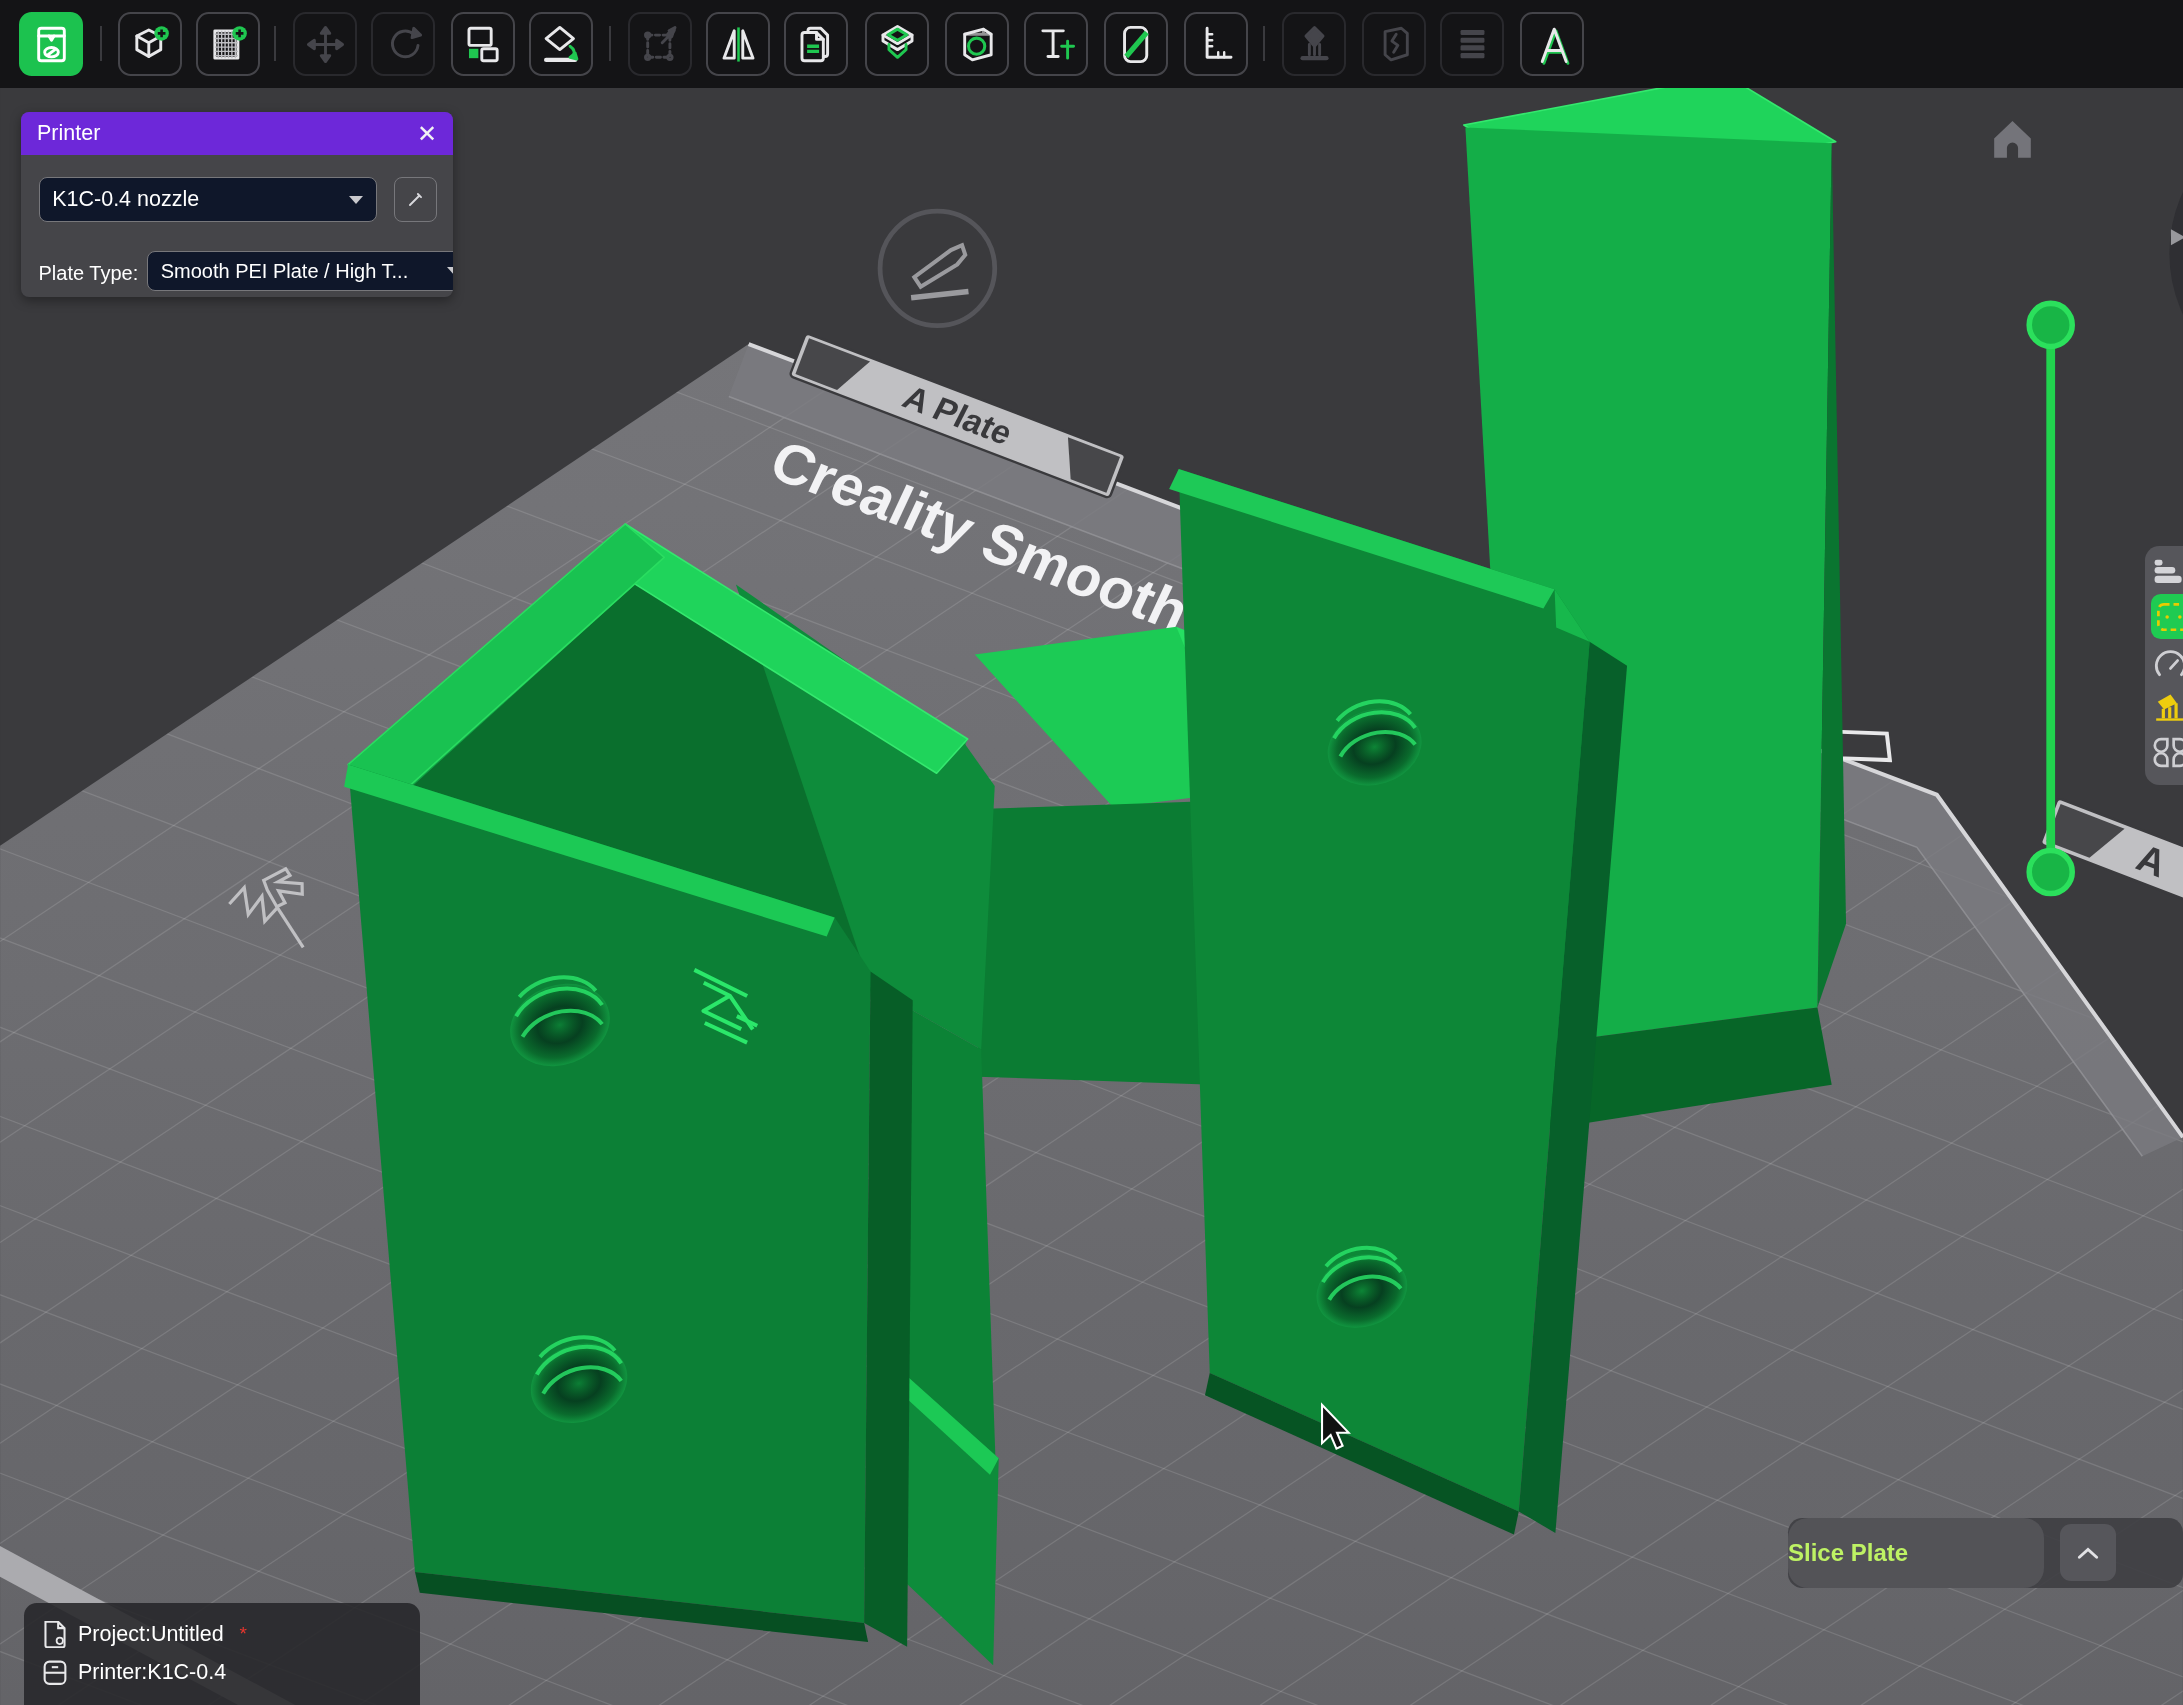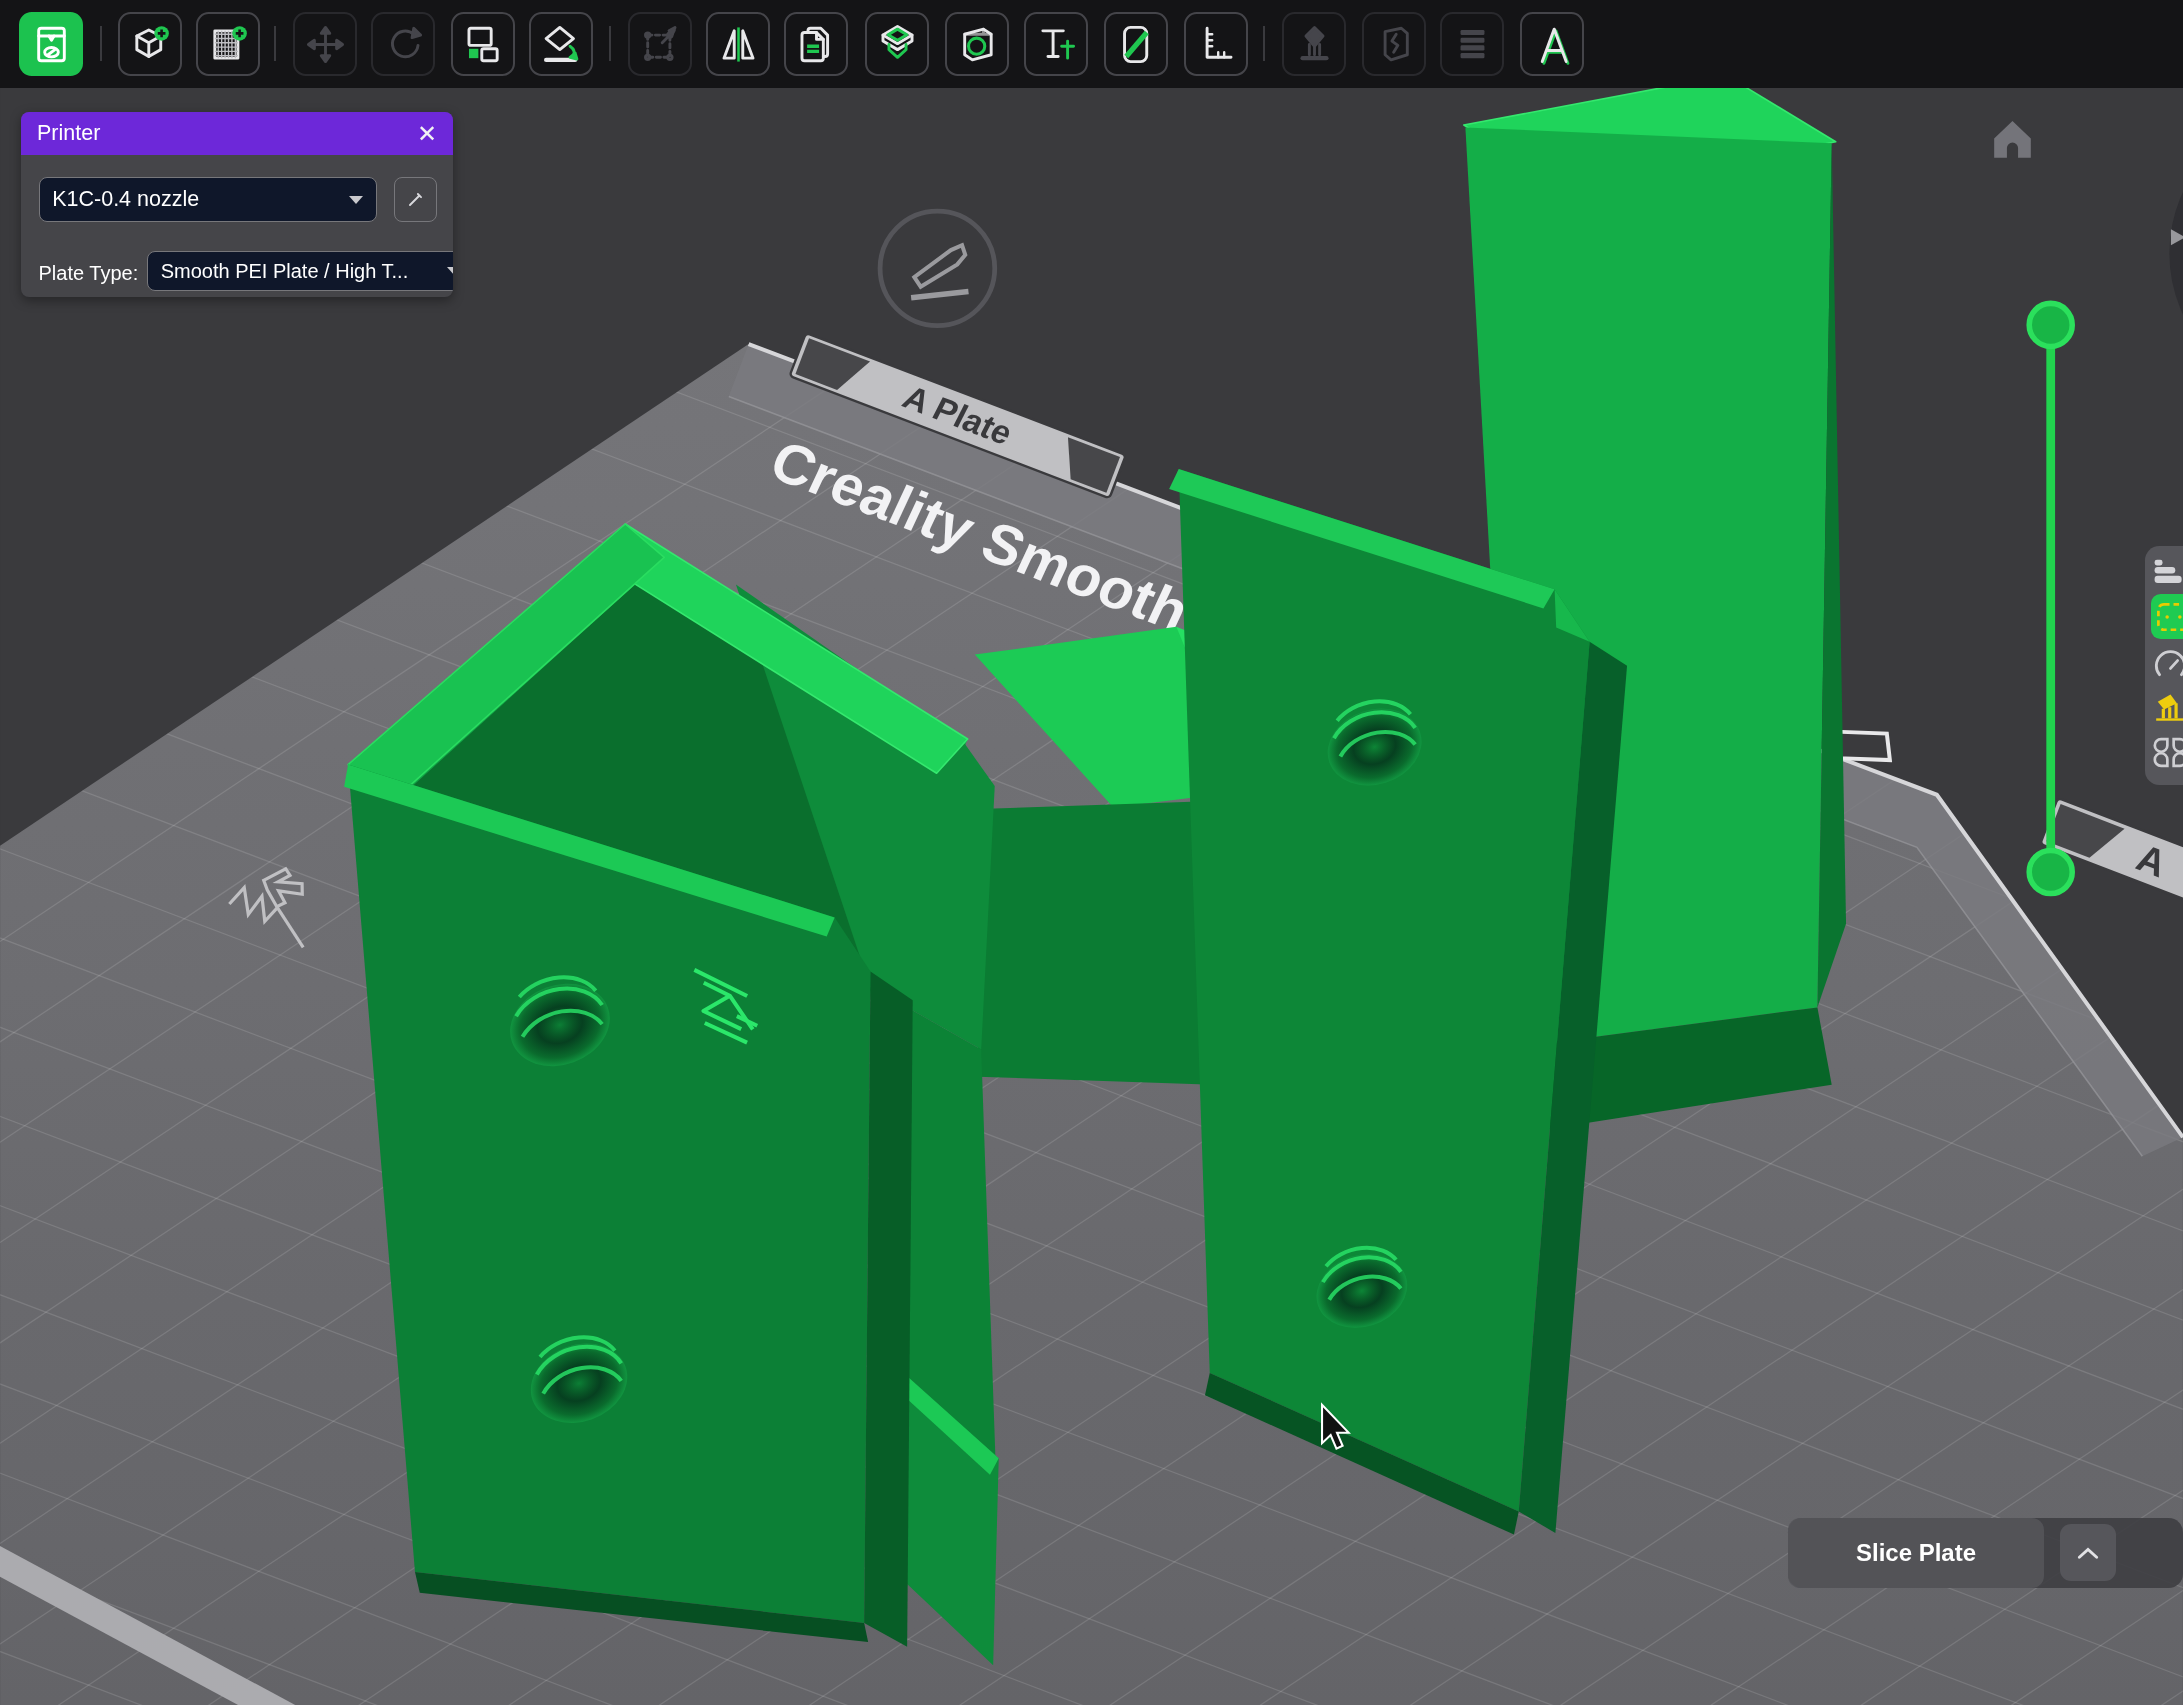--- a/index.html
+++ b/index.html
@@ -37,22 +37,22 @@
   #rp-active{position:absolute;left:5.6px;top:48px;width:45px;height:45px;background:#1FCB52;
       border-radius:9.6px;display:flex;align-items:center;justify-content:center;cursor:pointer;}
   
   #status-panel{position:absolute;left:24px;top:1603px;width:396px;height:103px;z-index:30;
       background:rgba(38,38,41,.88);border-radius:12.7px 12.7px 0 0;color:#FFF;font-size:21.5px;}
   .st-row{position:absolute;left:19px;display:flex;align-items:center;gap:11px;}
   .red{color:#E8362E;font-size:19px;margin-left:4.8px;}
   
   .br-outer{position:absolute;background:rgba(62,62,66,.90);border-radius:14.3px;z-index:30;}
   #slice-inner{position:absolute;left:0;top:0;width:256px;height:70px;background:rgba(86,86,91,.85);
-      border-radius:12px;display:flex;align-items:center;justify-content:center;
-      color:#ffffff;font-size:24px;font-weight:bold;cursor:pointer;}
+      border-radius:20px;display:flex;align-items:center;justify-content:flex-start;
+      color:#bef264;font-size:24px;font-weight:bold;cursor:pointer;}
   .chev-btn{position:absolute;left:272px;width:56px;height:57px;background:#56565B;
       border-radius:11px;display:flex;align-items:center;justify-content:center;cursor:pointer;}
   #lan-btn{position:absolute;left:16px;top:14.3px;width:237px;height:55px;background:#1FC653;
       border-radius:9.6px;display:flex;align-items:center;justify-content:center;
       color:#FFF;font-size:24px;font-weight:bold;cursor:pointer;}
   #scene{position:absolute;left:0;top:0;z-index:1;}
   text{font-family:"Liberation Sans",sans-serif;}
 </style>
 </head>
 <body>
@@ -519,20 +519,38 @@
       <g fill="none" stroke="#CFCFD3" stroke-width="3.4">
             <path d="M18,12 a8,8 0 1 1 -8,-8 h8 Z"></path>
             <path d="M26,12 a8,8 0 1 0 8,-8 h-8 Z"></path>
             <path d="M18,30 a8,8 0 1 0 -8,8 h8 Z"></path>
             <path d="M26,30 a8,8 0 1 1 8,8 h-8 Z"></path>
           </g>
     </svg>
   </div>
 </div>
 
+<div id="status-panel">
+  <div class="st-row" style="top:17.5px">
+    <svg width="24" height="27" viewBox="0 0 30 34">
+      <path d="M3,1 H19 L27,9 V31 a2,2 0 0 1 -2,2 H5 a2,2 0 0 1 -2,-2 Z M19,1 V9 H27" fill="none" stroke="#E8E8EA" stroke-width="2.6"></path>
+      <circle cx="21" cy="25" r="4" fill="none" stroke="#E8E8EA" stroke-width="2.2"></circle>
+    </svg>
+    <span>Project:Untitled</span>
+    <span class="red">*</span>
+  </div>
+  <div class="st-row" style="top:57px">
+    <svg width="24" height="25.5" viewBox="0 0 30 32">
+      <rect x="2" y="2" width="26" height="28" rx="6" fill="none" stroke="#E8E8EA" stroke-width="2.6"></rect>
+      <line x1="2" y1="16" x2="28" y2="16" stroke="#E8E8EA" stroke-width="2.6"></line>
+      <line x1="11" y1="9" x2="19" y2="9" stroke="#E8E8EA" stroke-width="2.6"></line>
+    </svg>
+    <span>Printer:K1C-0.4</span>
+  </div>
+</div>
 
 <div class="br-outer" style="left:1788px;top:1518px;width:395px;height:70px">
   <div id="slice-inner">
     <span>Slice Plate</span>
   </div>
   <div class="chev-btn" style="top:6.4px">
     <svg width="22" height="12.7" viewBox="0 0 28 16">
       <path d="M3,13 L14,3 L25,13" fill="none" stroke="#E2E2E5" stroke-width="3.6" stroke-linecap="round"></path>
     </svg>
   </div>

